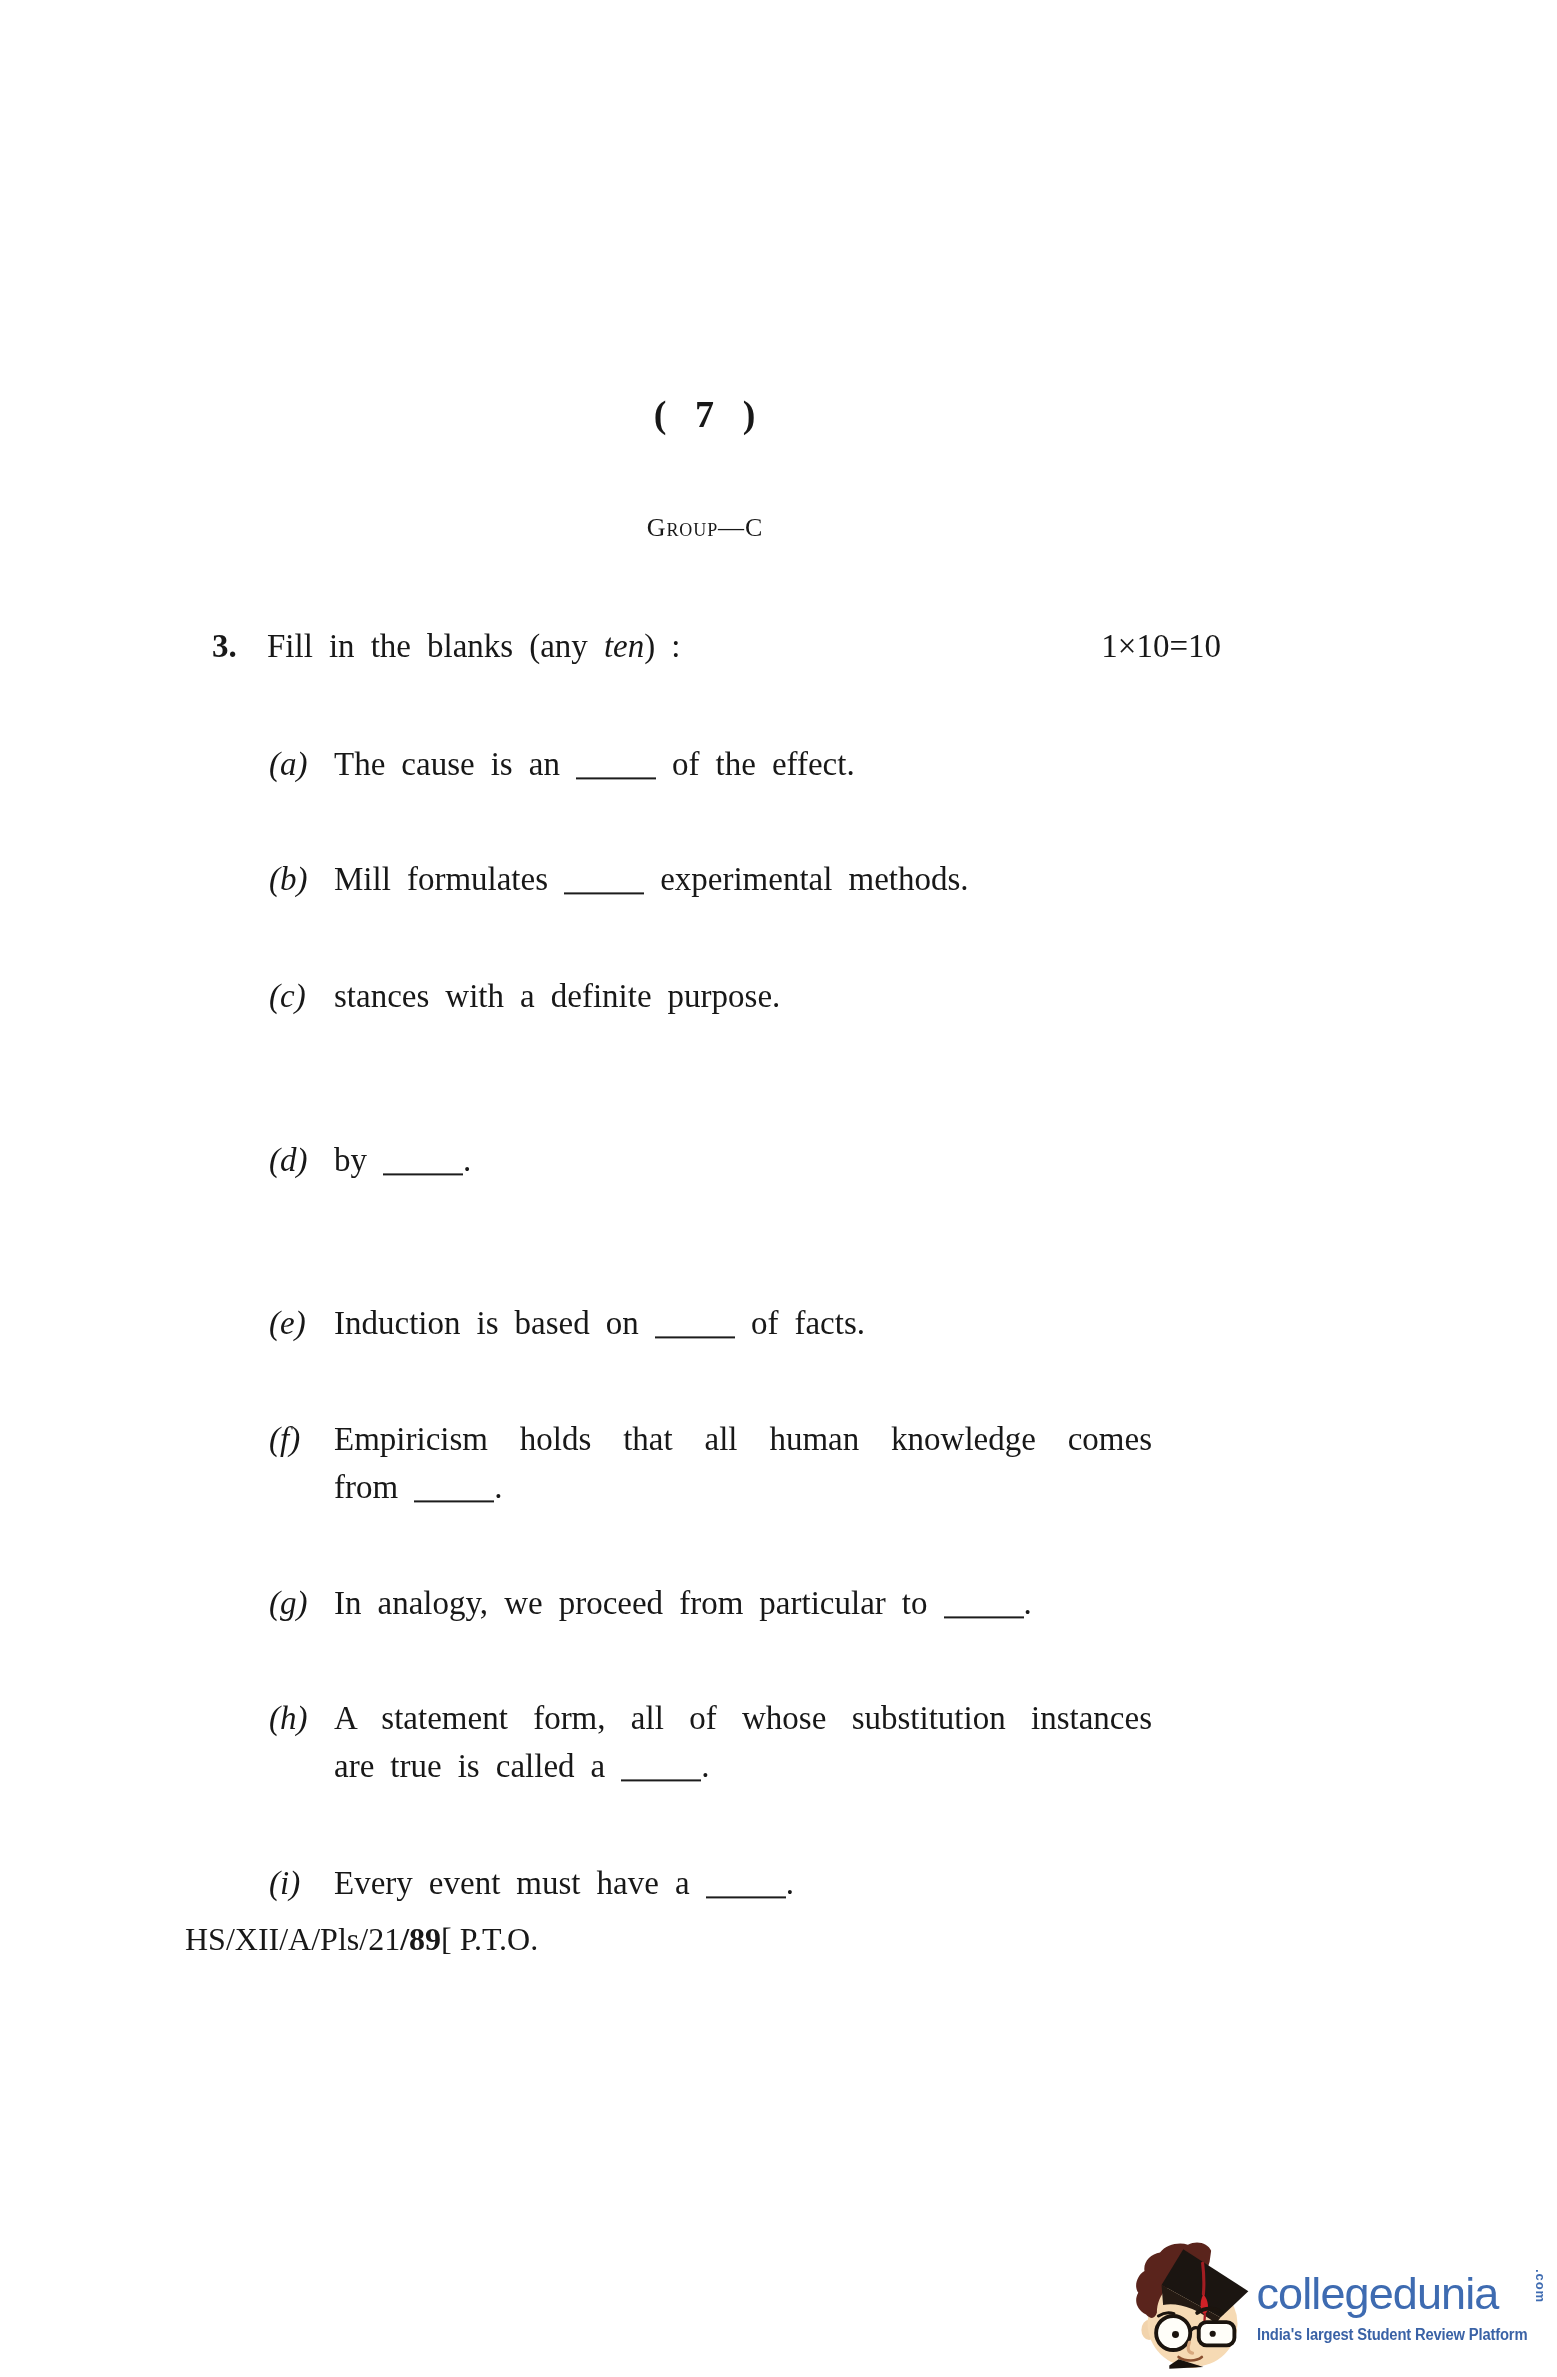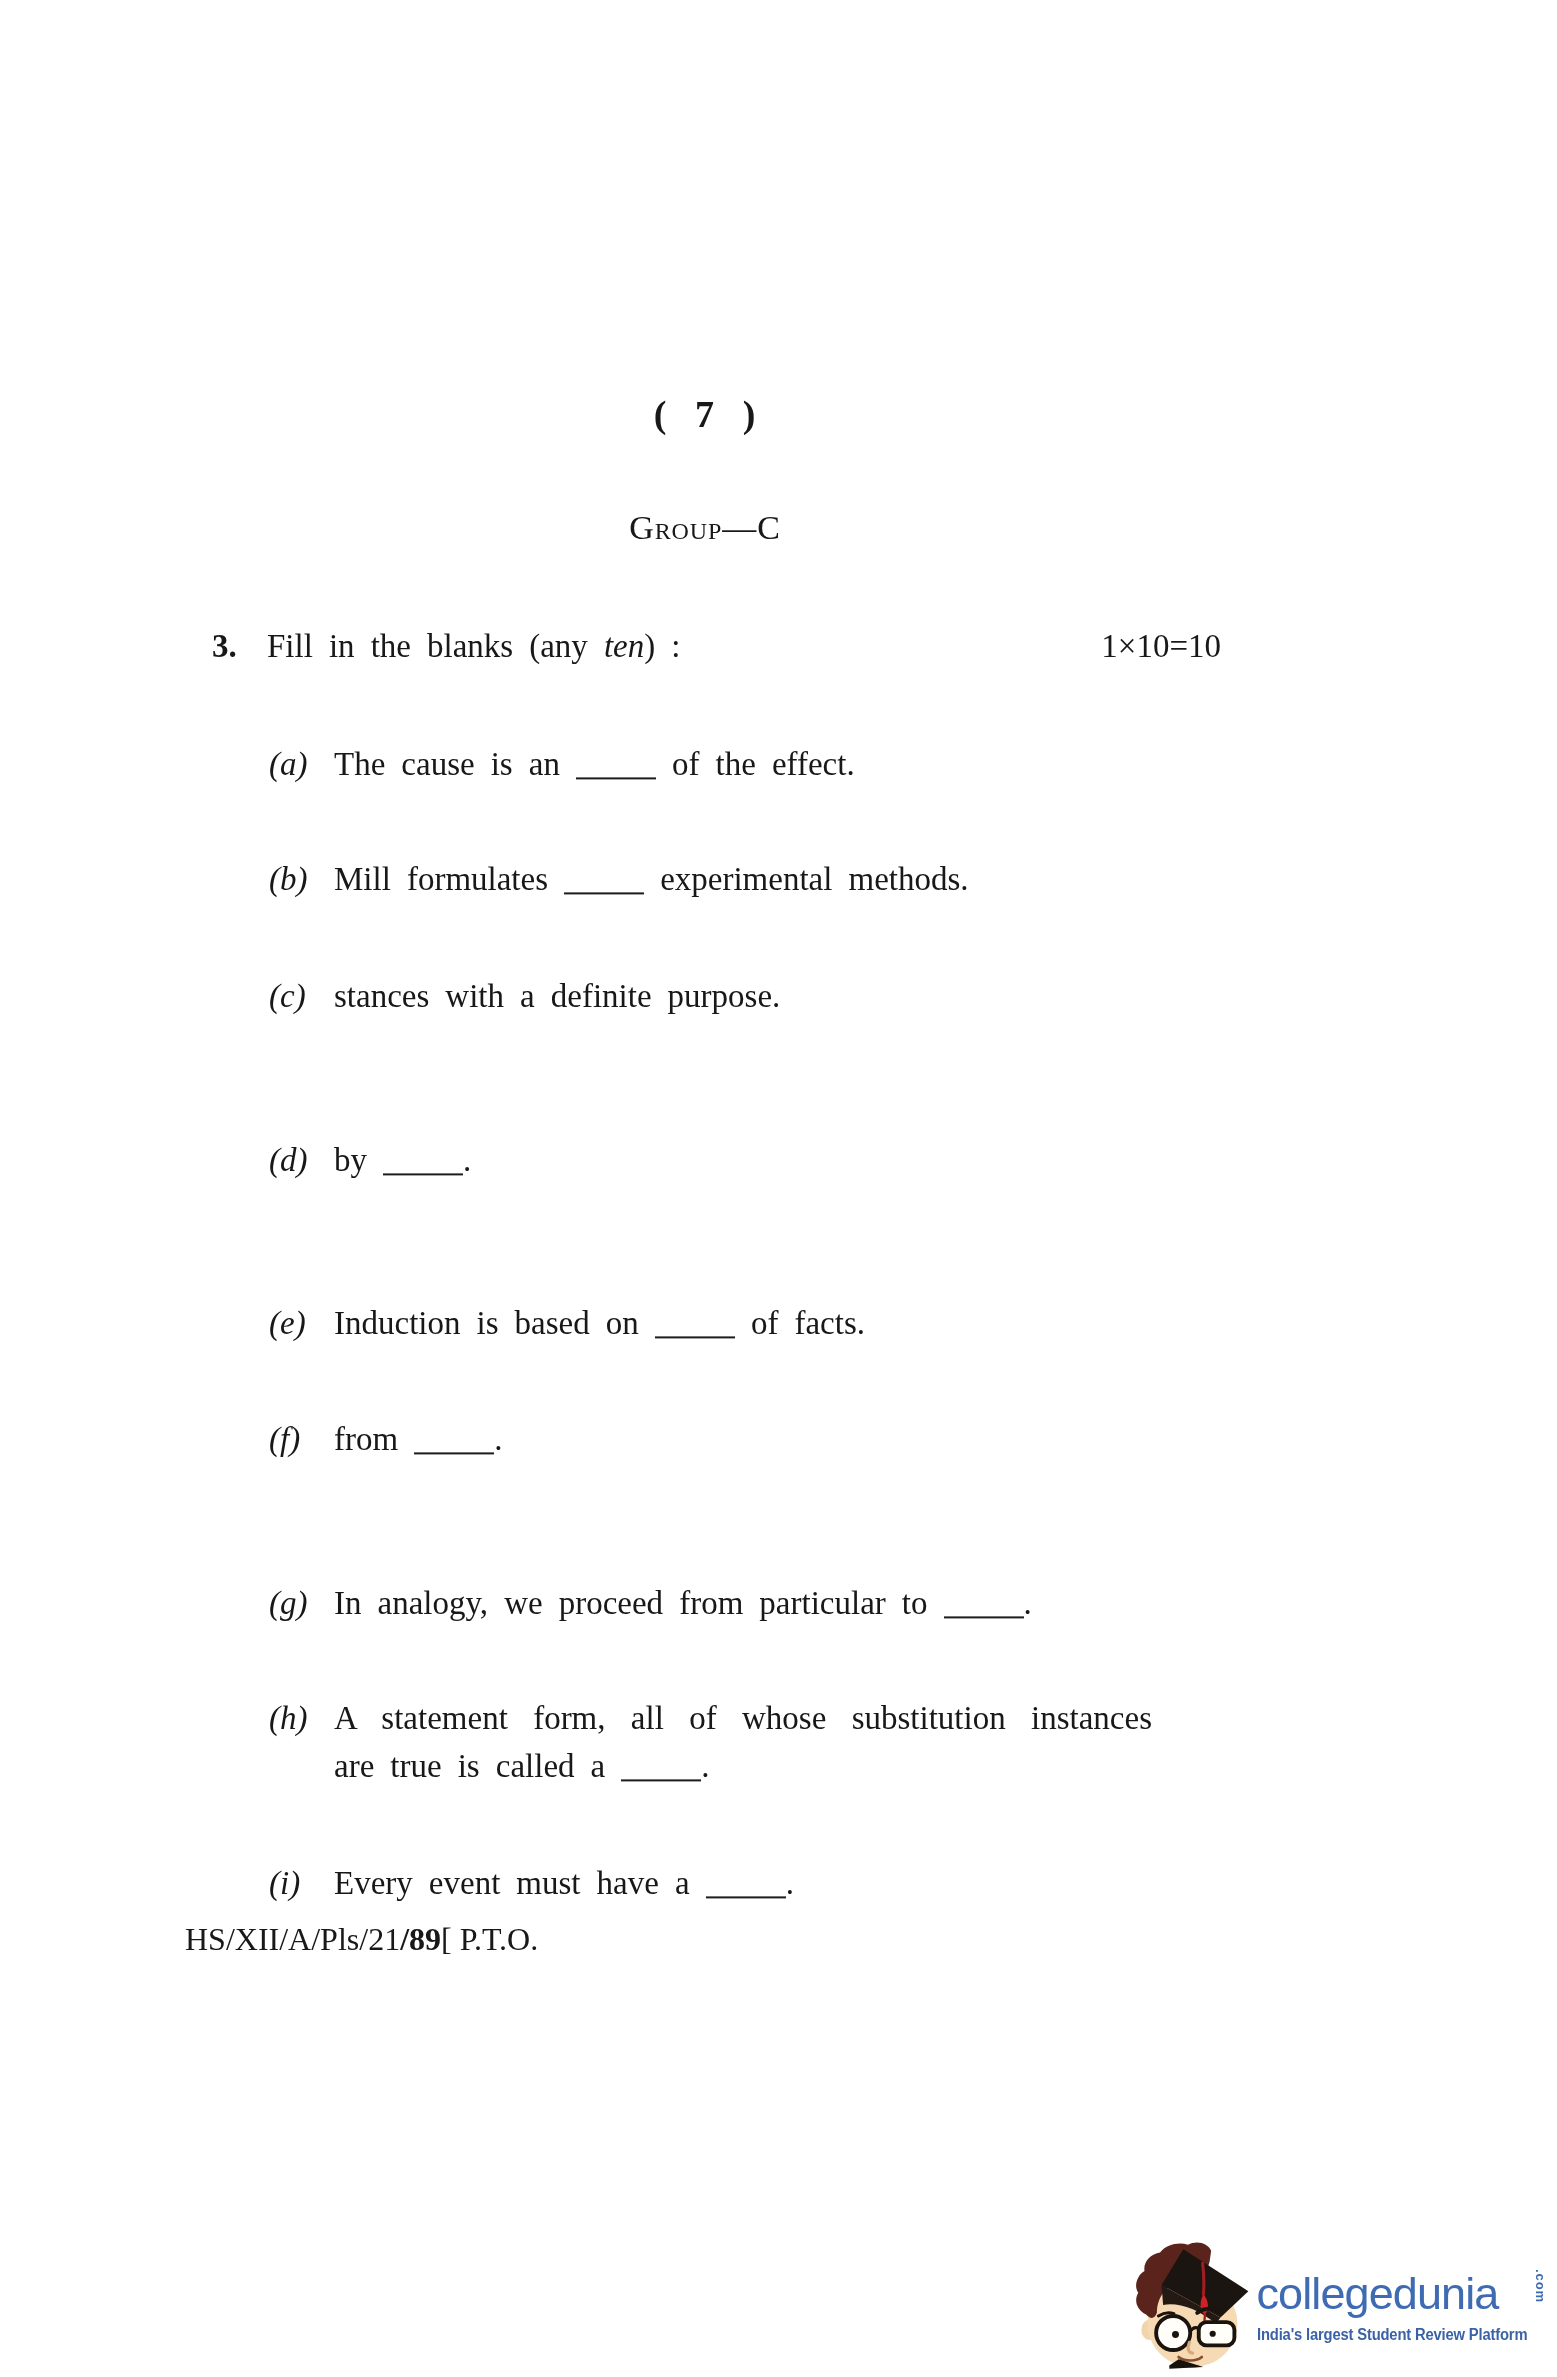--- a/index.html
+++ b/index.html
@@ -3,21 +3,21 @@
 <meta charset="utf-8">
 <style>
   html,body{margin:0;padding:0;background:#e8e8e8;}
   .page{position:relative;width:1558px;height:2377px;background:#ffffff;
         font-family:"Liberation Serif",serif;color:#181818;overflow:hidden;}
 
   
   .page-num{position:absolute;left:188px;top:392px;width:1034px;text-align:center;
             font-weight:bold;font-size:38px;line-height:44px;word-spacing:17.4px;letter-spacing:0.9px;}
   .group-heading{position:absolute;left:188px;top:506px;width:1034px;text-align:center;
-            font-size:34px;line-height:44px;font-variant:small-caps;letter-spacing:0.9px;}
+            font-size:26px;line-height:44px;font-variant:small-caps;letter-spacing:0.9px;}
 
   
   .q-row{position:absolute;left:212px;top:622px;width:1009px;display:flex;
          font-size:33px;line-height:48px;word-spacing:7.8px;}
   .q-num{font-weight:bold;width:55px;flex:none;}
   .q-text{flex:none;}
   .q-text .it{font-style:italic;}
   .q-marks{margin-left:auto;}
 
   
@@ -89,20 +89,21 @@
       </div>
       <div class="item" style="top: 1299px;">
         <span class="item-label">(e)</span>
         <div class="item-text">
           <div class="line"><span>Induction is based on</span> <span class="blank"></span> <span>of facts.</span></div>
         </div>
       </div>
       <div class="item" style="top: 1415px;">
         <span class="item-label">(f)</span>
         <div class="item-text">
+          <div class="line justify"><span>Empiricism holds that all human knowledge comes</span></div>
           <div class="line"><span>from</span> <span class="blank"></span><span>.</span></div>
         </div>
       </div>
       <div class="item" style="top: 1579px;">
         <span class="item-label">(g)</span>
         <div class="item-text">
           <div class="line"><span>In analogy, we proceed from particular to</span> <span class="blank"></span><span>.</span></div>
         </div>
       </div>
       <div class="item" style="top: 1694px;">

